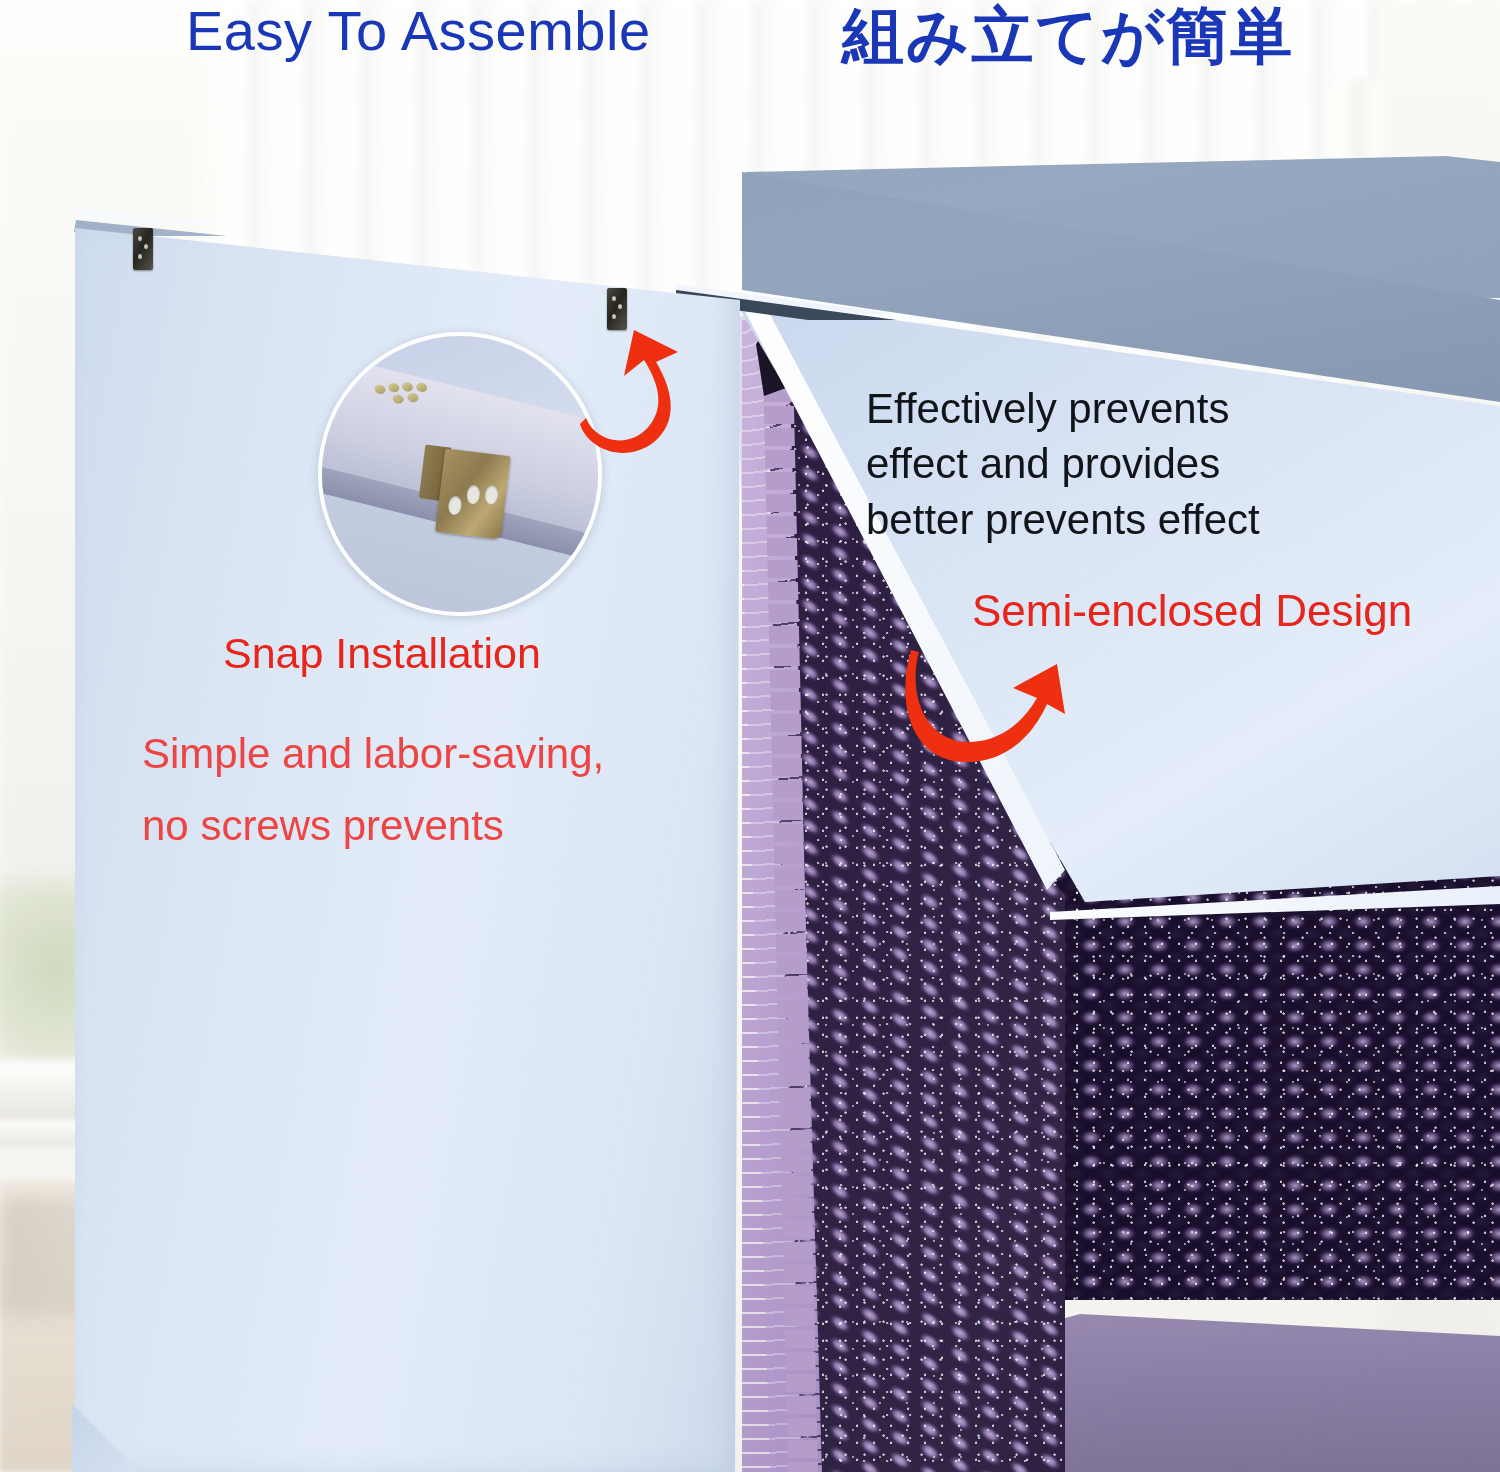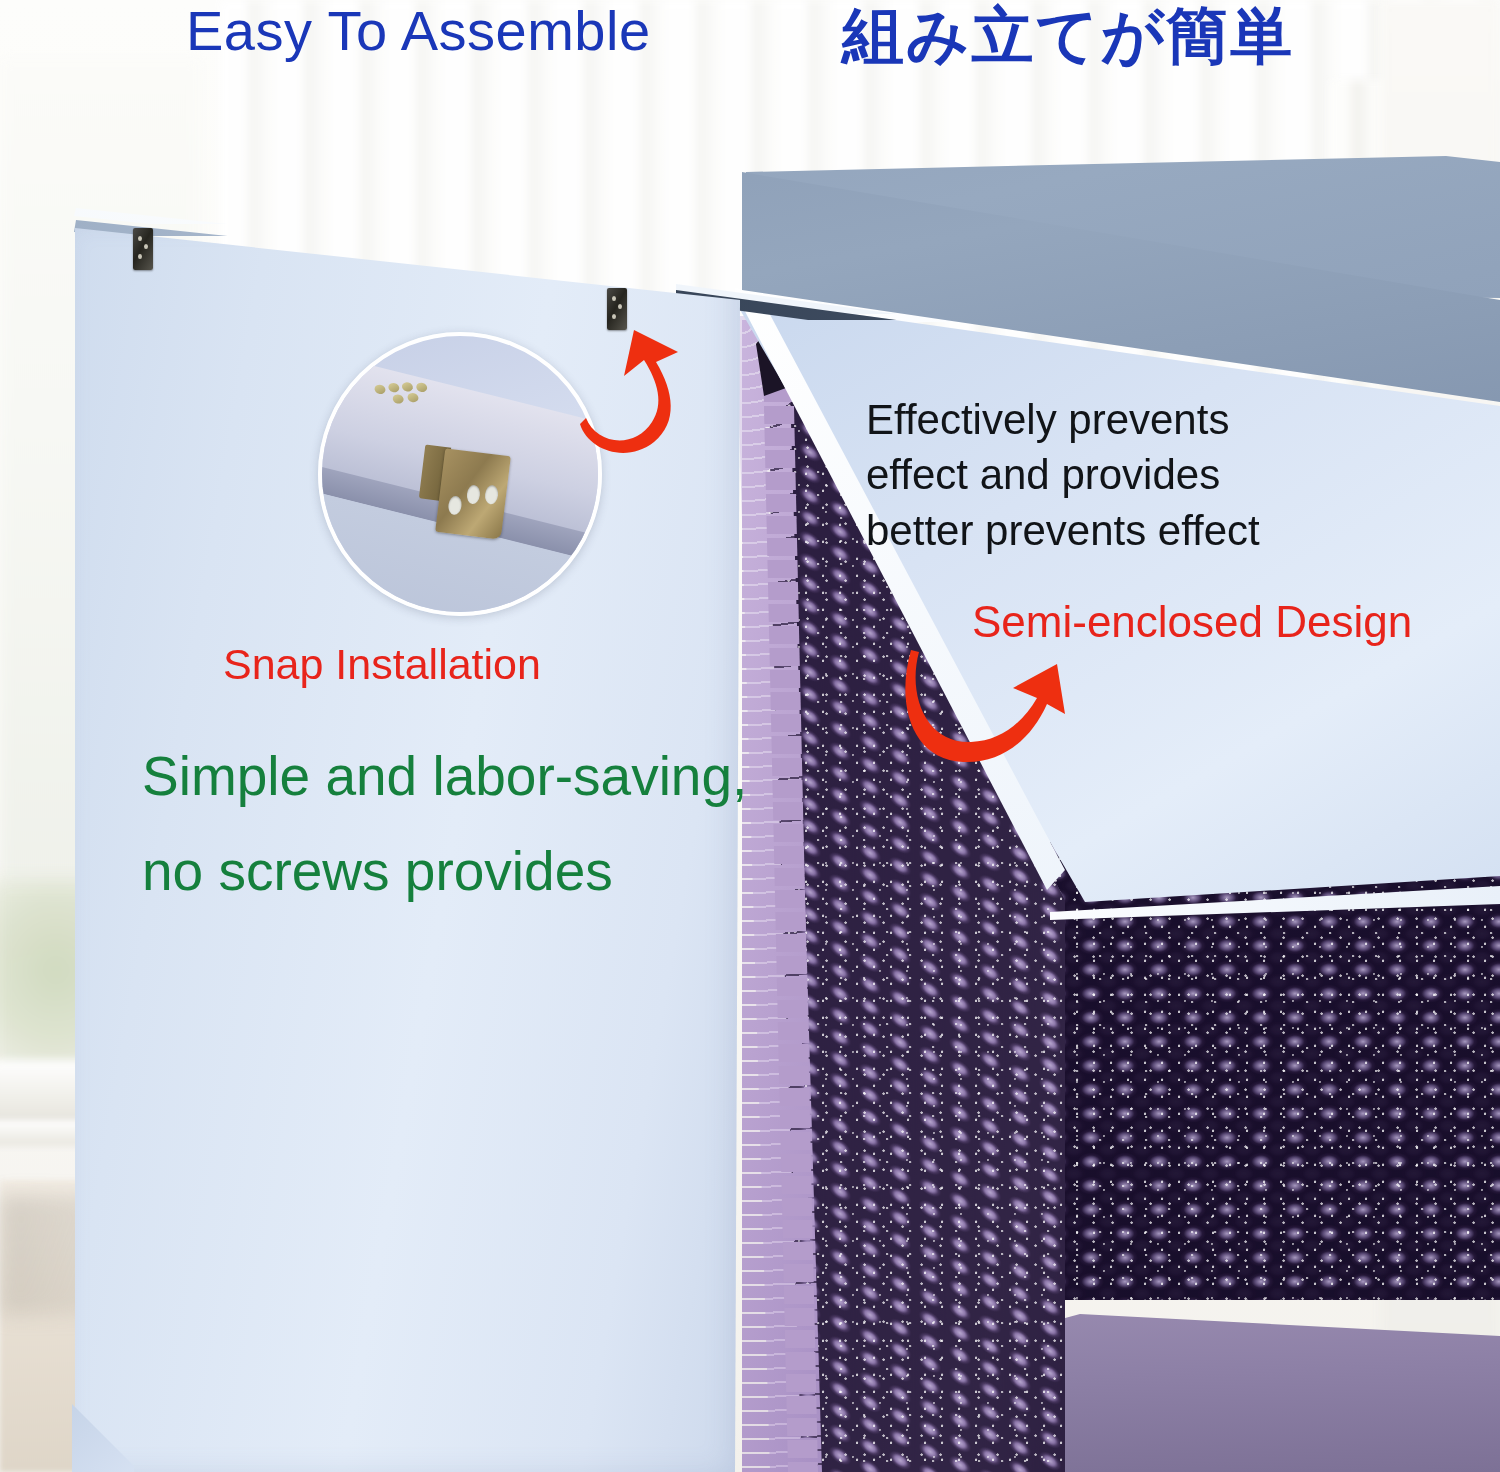--- a/index.html
+++ b/index.html
@@ -276,25 +276,25 @@
   .hdr{
     position:absolute;
     color:#1a37b8;
     font-weight:400;
     white-space:nowrap;
     letter-spacing:.5px;
   }
   .hdr-en{left:186px;top:-2px;font-size:56px;}
   .hdr-jp{left:842px;top:-6px;font-size:62px;font-weight:700;letter-spacing:2px;}
 
-  .callout{position:absolute;white-space:nowrap;margin-top:11px;}
+  .callout{position:absolute;white-space:nowrap;}
   .callout-red{color:#e8241b;}
 
   #snap-title{left:223px;top:629px;font-size:43px;}
-  #snap-body{left:142px;top:718px;font-size:55px;line-height:1.72;color:#15803d;white-space:normal;width:620px;}
+  #snap-body{left:142px;top:718px;font-size:42px;line-height:1.72;color:#ef4444;white-space:normal;width:620px;}
   #semi-title{left:972px;top:586px;font-size:44px;}
   #prevent-body{left:866px;top:381px;font-size:42px;line-height:1.32;text-align:left;white-space:normal;width:620px;color:#111418;}
 </style>
 </head>
 <body>
 
 <div id="stage">
 
   <div class="bg-room"></div>
   <div class="bg-curtain"></div>
@@ -385,21 +385,21 @@
                C 126 130, 96 154, 58 152 C 8 150, -10 96, 6 40 Z" fill="#ee2f10"></path>
     </svg>
   </div>
 
   <div class="hdr hdr-en">Easy To Assemble</div>
   <div class="hdr hdr-jp">組み立てが簡単</div>
 
   <div id="snap-title" class="callout callout-red">Snap Installation</div>
   <div id="snap-body" class="callout">
     <div>Simple and labor-saving,</div>
-    <div>no screws provides</div>
+    <div>no screws prevents</div>
   </div>
 
   <div id="prevent-body" class="callout">
     <div>Effectively prevents</div>
     <div>effect and provides</div>
     <div>better prevents effect</div>
   </div>
 
   <div id="semi-title" class="callout callout-red">Semi-enclosed Design</div>
 

